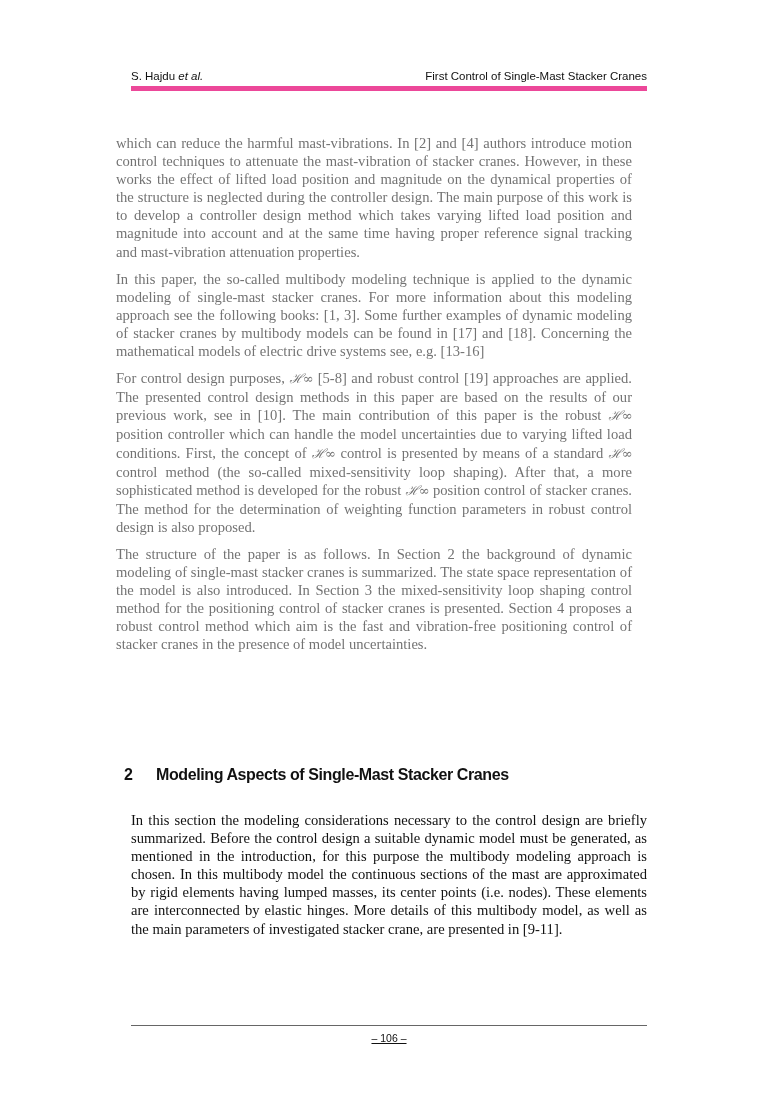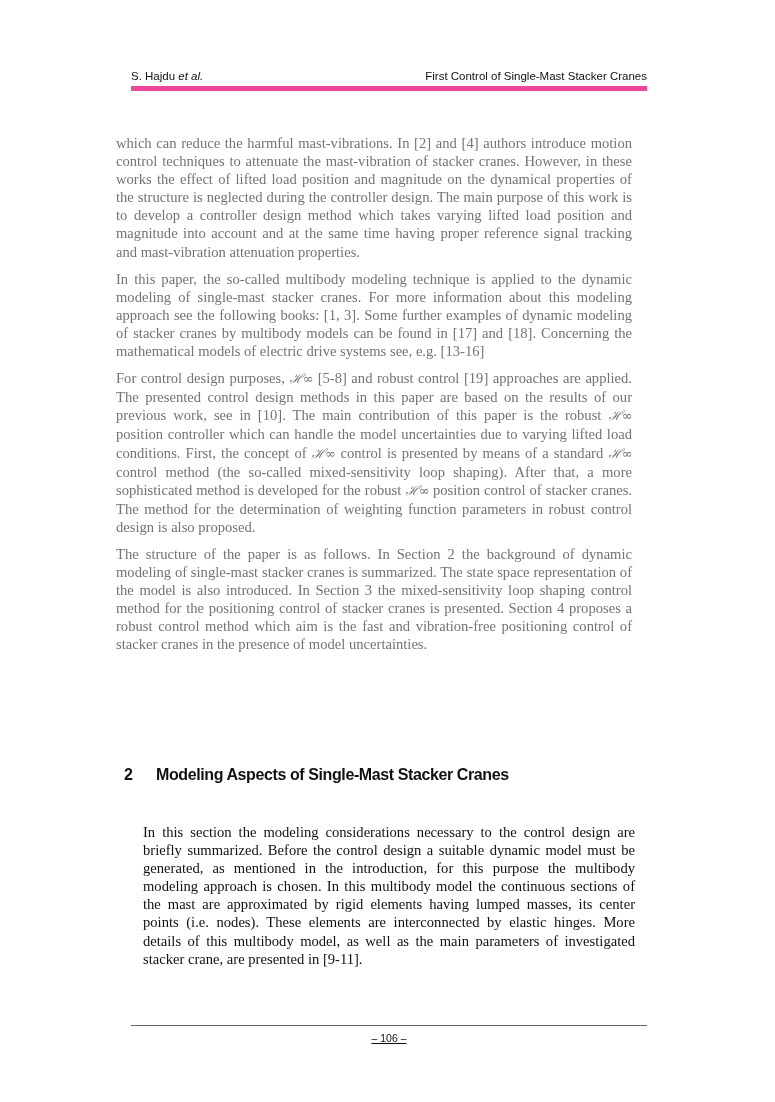--- a/index.html
+++ b/index.html
@@ -21,21 +21,21 @@
     .section-heading {
       position: absolute; left: 122px; top: 764px; width: 530px;
       font-family: "Liberation Sans", sans-serif; font-weight: bold; font-size: 16px; color: #111;
       letter-spacing: -0.4px; margin: 2px;
     }
     .section-heading .num { display: inline-block; width: 32px; }
     .section-body {
       position: absolute; left: 131px; top: 811px; width: 516px;
       font-family: "Liberation Serif", serif; font-size: 14.6px; line-height: 18.1px; color: #111;
     }
-    .section-body p { margin: 12px; text-align: justify; }
+    .section-body p { margin: 0; text-align: justify; }
     .footer-rule { position: absolute; left: 131px; top: 1025px; width: 516px; border-top: 1px solid #666; }
     .page-number {
       position: absolute; left: 131px; top: 1032px; width: 516px; text-align: center;
       font-family: "Liberation Sans", sans-serif; font-size: 10.5px; color: #111; text-decoration: underline;
     }
   </style>
 </head>
 <body>
 
 <div class="page">

